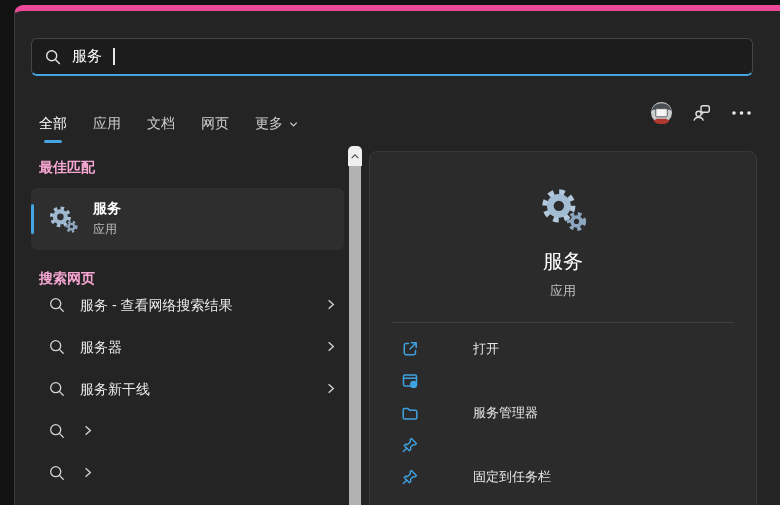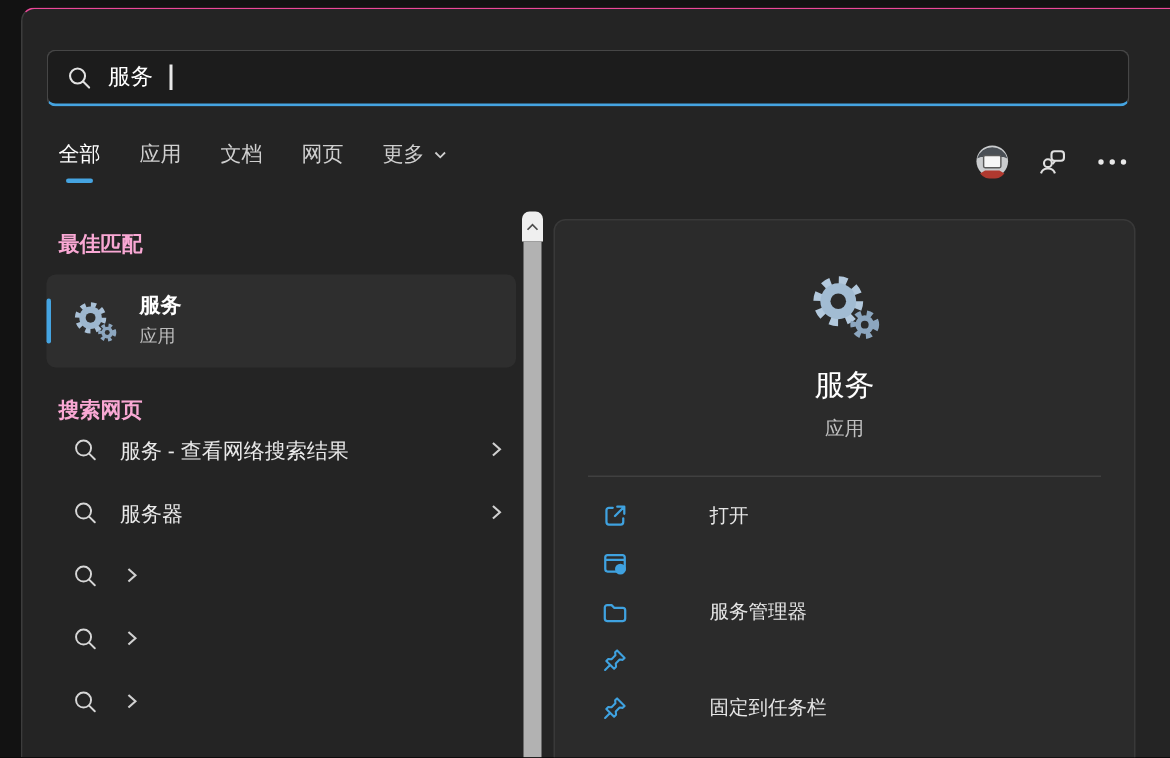--- a/index.html
+++ b/index.html
@@ -6,38 +6,38 @@
   html,body { background:#000; }
   body { font-family:"Liberation Sans", sans-serif; }
 
   .screen{
     position:relative; width:780px; height:505px;
     background:#121212; overflow:hidden;
   }
   .window{
     position:absolute; left:14px; top:5px; right:0; bottom:0;
     background:#242424;
-    border-top:1px solid #ec4899; border-left:1px solid #3c3c3c;
+    border-top:6px solid #ec4899; border-left:1px solid #3c3c3c;
     border-top-left-radius:9px;
   }
 
   
   .search-box{
     position:absolute; left:16px; top:27px; width:722px; height:38px;
     background:#1c1c1c;
     border:1px solid #464646; border-bottom:2px solid #45a4e1;
     border-radius:6px;
     display:flex; align-items:center; gap:11px; padding:0 13px;
   }
   .search-box .query{ color:#ffffff; font-size:15px; }
   .caret{ width:1.5px; height:17px; background:#e8e8e8; }
 
   
   .tabs{
-    position:absolute; left:24px; top:88px;
+    position:absolute; left:24px; top:104px;
     display:flex; gap:26px; align-items:center;
   }
   .tab{
     position:relative; font-size:14px; color:#cfcfcf;
     padding-bottom:10px; cursor:default;
     display:flex; align-items:center; gap:5px;
   }
   .tab.active{ color:#ffffff; }
   .tab.active::after{
     content:""; position:absolute; left:50%; transform:translateX(-50%);
@@ -203,20 +203,21 @@
           <span class="lbl">服务器</span>
           <svg width="15" height="15" viewBox="0 0 16 16">
             <polyline points="6,3.5 11,8 6,12.5" fill="none" stroke="#d0d0d0" stroke-width="1.5"></polyline>
           </svg>
         </div>
         <div class="web-row">
           <svg width="16" height="16" viewBox="0 0 16 16">
             <circle cx="6.7" cy="6.7" r="5" fill="none" stroke="#d6d6d6" stroke-width="1.3"></circle>
             <line x1="10.4" y1="10.4" x2="14.2" y2="14.2" stroke="#d6d6d6" stroke-width="1.3" stroke-linecap="round"></line>
           </svg>
+          <span class="lbl">服务新干线</span>
           <svg width="15" height="15" viewBox="0 0 16 16">
             <polyline points="6,3.5 11,8 6,12.5" fill="none" stroke="#d0d0d0" stroke-width="1.5"></polyline>
           </svg>
         </div>
         <div class="web-row">
           <svg width="16" height="16" viewBox="0 0 16 16">
             <circle cx="6.7" cy="6.7" r="5" fill="none" stroke="#d6d6d6" stroke-width="1.3"></circle>
             <line x1="10.4" y1="10.4" x2="14.2" y2="14.2" stroke="#d6d6d6" stroke-width="1.3" stroke-linecap="round"></line>
           </svg>
           <svg width="15" height="15" viewBox="0 0 16 16">

